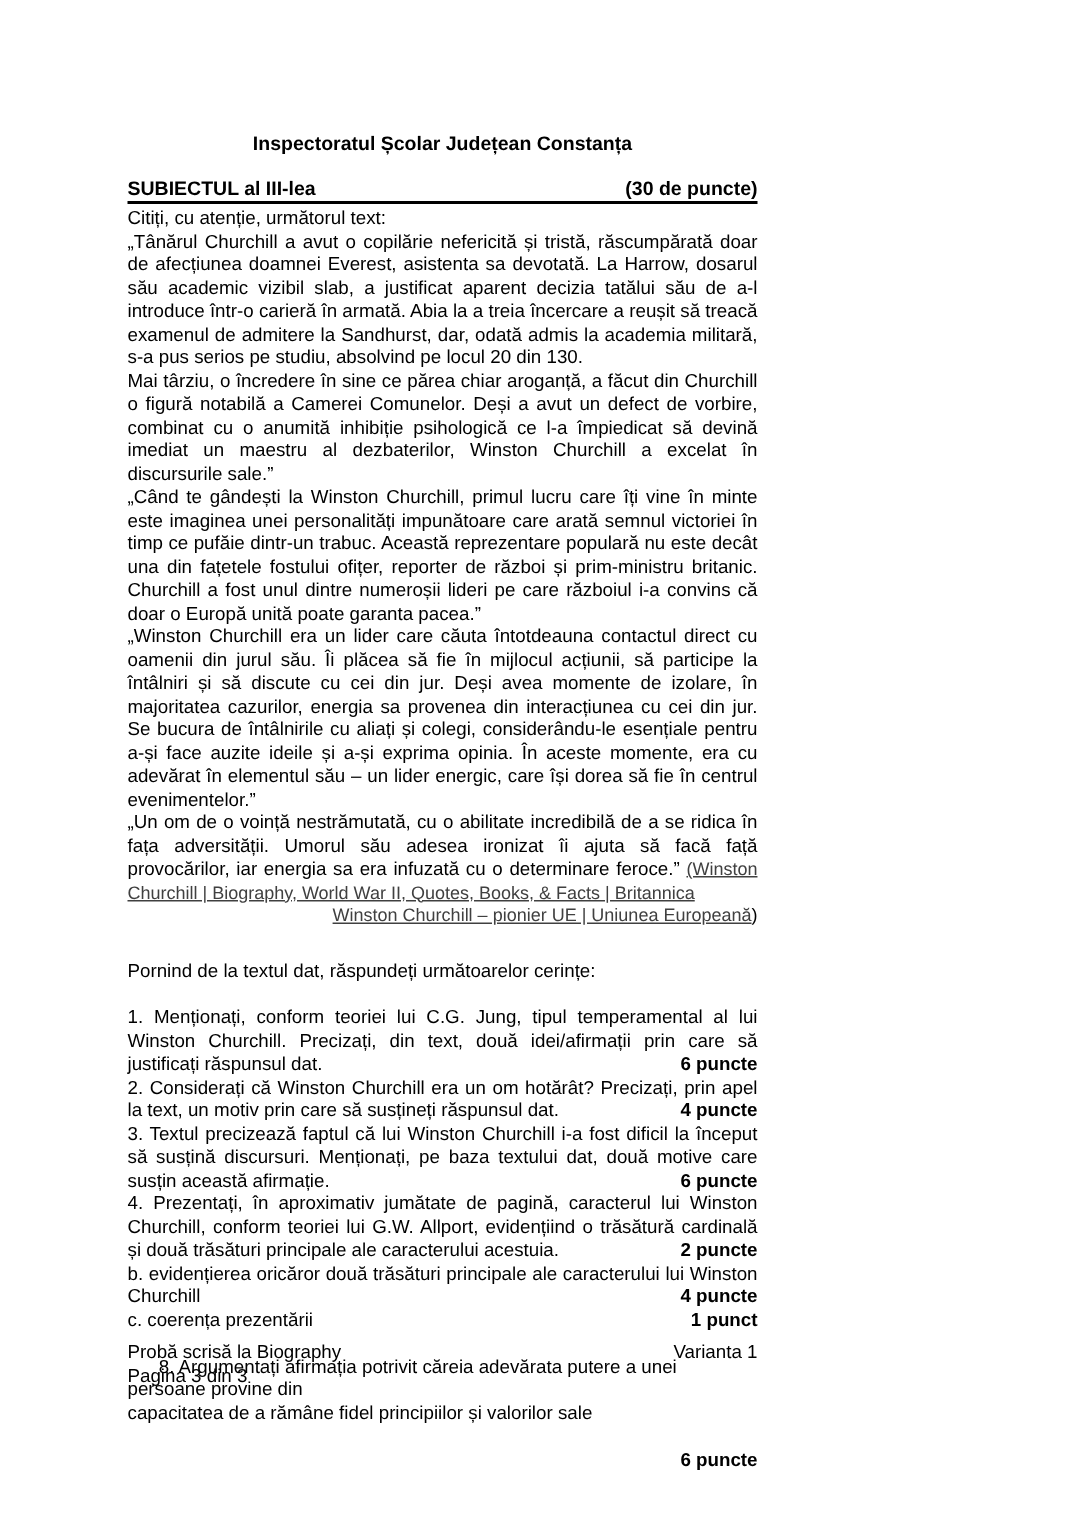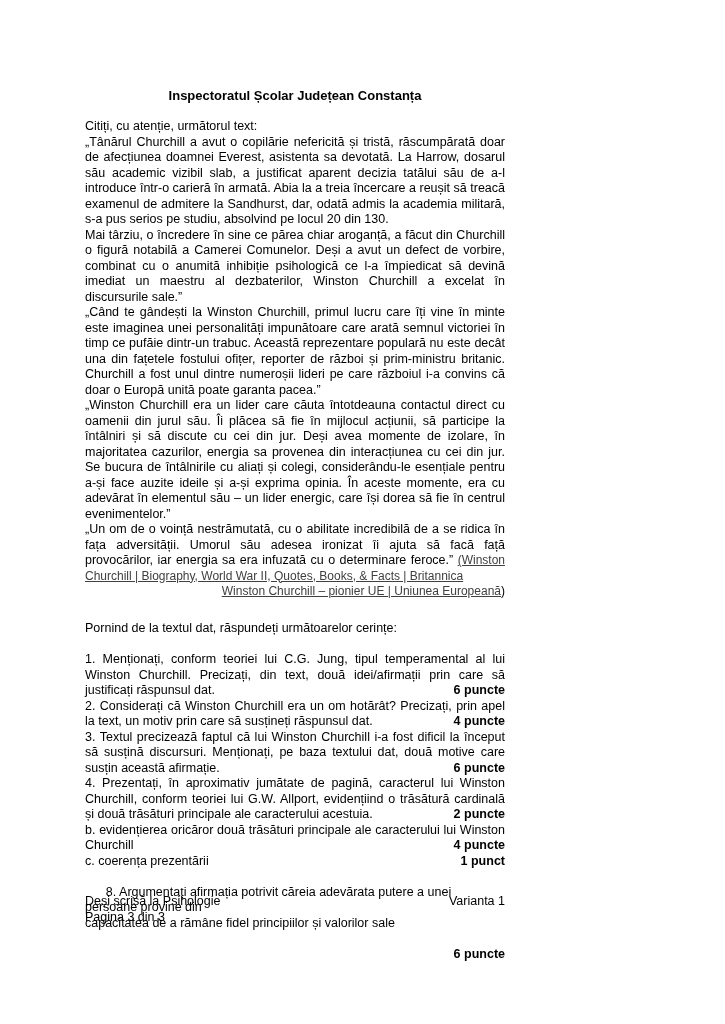--- a/index.html
+++ b/index.html
@@ -98,20 +98,24 @@
   .footer-center {
   }
 </style>
 </head>
 <body>
 
 <div class="page">
 
   <div class="doc-title">Inspectoratul Școlar Județean Constanța</div>
 
+  <div class="subject-row">
+    <span>SUBIECTUL al III-lea</span>
+    <span>(30 de puncte)</span>
+  </div>
 
   <div class="body-text">
     <p>Citiți, cu atenție, următorul text:</p>
     <p>„Tânărul Churchill a avut o copilărie nefericită și tristă, răscumpărată doar de afecțiunea doamnei Everest, asistenta sa devotată. La Harrow, dosarul său academic vizibil slab, a justificat aparent decizia tatălui său de a-l introduce într-o carieră în armată. Abia la a treia încercare a reușit să treacă examenul de admitere la Sandhurst, dar, odată admis la academia militară, s-a pus serios pe studiu, absolvind pe locul 20 din 130.</p>
     <p>Mai târziu, o încredere în sine ce părea chiar aroganță, a făcut din Churchill o figură notabilă a Camerei Comunelor.  Deși a avut un defect de vorbire, combinat cu o anumită inhibiție psihologică ce l-a împiedicat să devină imediat un maestru al dezbaterilor, Winston Churchill a excelat în discursurile sale.”</p>
     <p>„Când te gândești la Winston Churchill, primul lucru care îți vine în minte este imaginea unei personalități impunătoare care arată semnul victoriei în timp ce pufăie dintr-un trabuc. Această reprezentare populară nu este decât una din fațetele fostului ofițer, reporter de război și prim-ministru britanic. Churchill a fost unul dintre numeroșii lideri pe care războiul i-a convins că doar o Europă unită poate garanta pacea.”</p>
     <p>„Winston Churchill era un lider care căuta întotdeauna contactul direct cu oamenii din jurul său. Îi plăcea să fie în mijlocul acțiunii, să participe la întâlniri și să discute cu cei din jur. Deși avea momente de izolare, în majoritatea cazurilor, energia sa provenea din interacțiunea cu cei din jur. Se bucura de întâlnirile cu aliați și colegi, considerându-le esențiale pentru a-și face auzite ideile și a-și exprima opinia. În aceste momente, era cu adevărat în elementul său – un lider energic, care își dorea să fie în centrul evenimentelor.”</p>
     <p>
       <span>„Un om de o voință nestrămutată, cu o abilitate incredibilă de a se ridica în fața adversității. Umorul său adesea ironizat îi ajuta să facă față provocărilor, iar energia sa era infuzată cu o determinare feroce.”</span>
       <span class="cite link">(Winston Churchill | Biography, World War II, Quotes, Books, &amp; Facts | Britannica</span>
@@ -156,19 +160,19 @@
     </div>
     <div class="q prewrap">
       <span>8. Argumentați afirmația potrivit căreia adevărata putere a unei persoane provine din
 capacitatea de a rămâne fidel principiilor și valorilor sale</span>
       <span class="pts">6 puncte</span>
     </div>
   </div>
 
   <div class="footer">
     <div class="footer-row">
-      <span>Deși scrisă la Psihologie</span>
+      <span>Probă scrisă la Biography</span>
       <span>Varianta 1</span>
     </div>
     <div class="footer-center">Pagina 3 din 3</div>
   </div>
 
 </div>
 
 </body></html>

